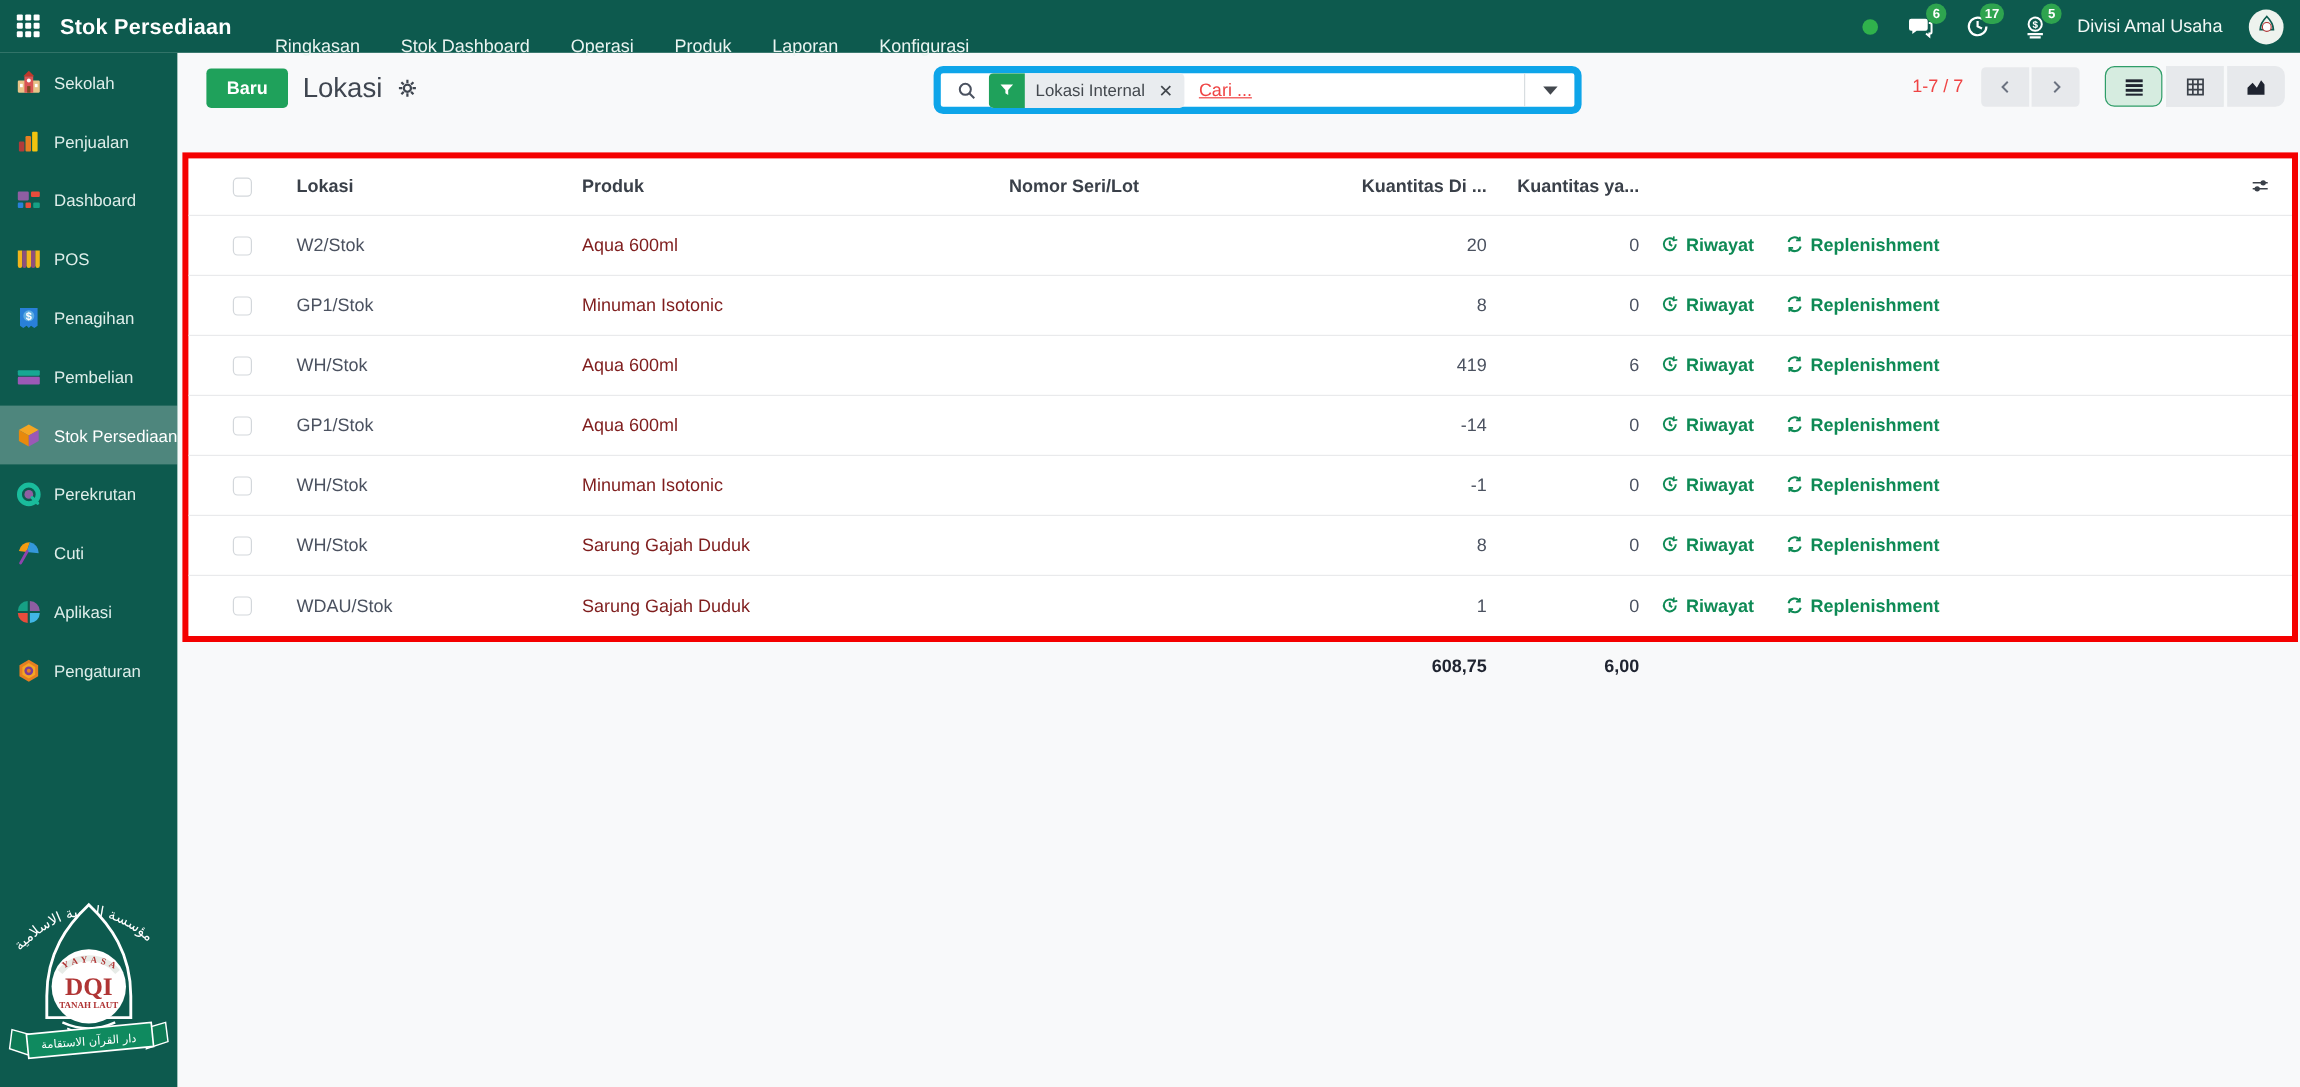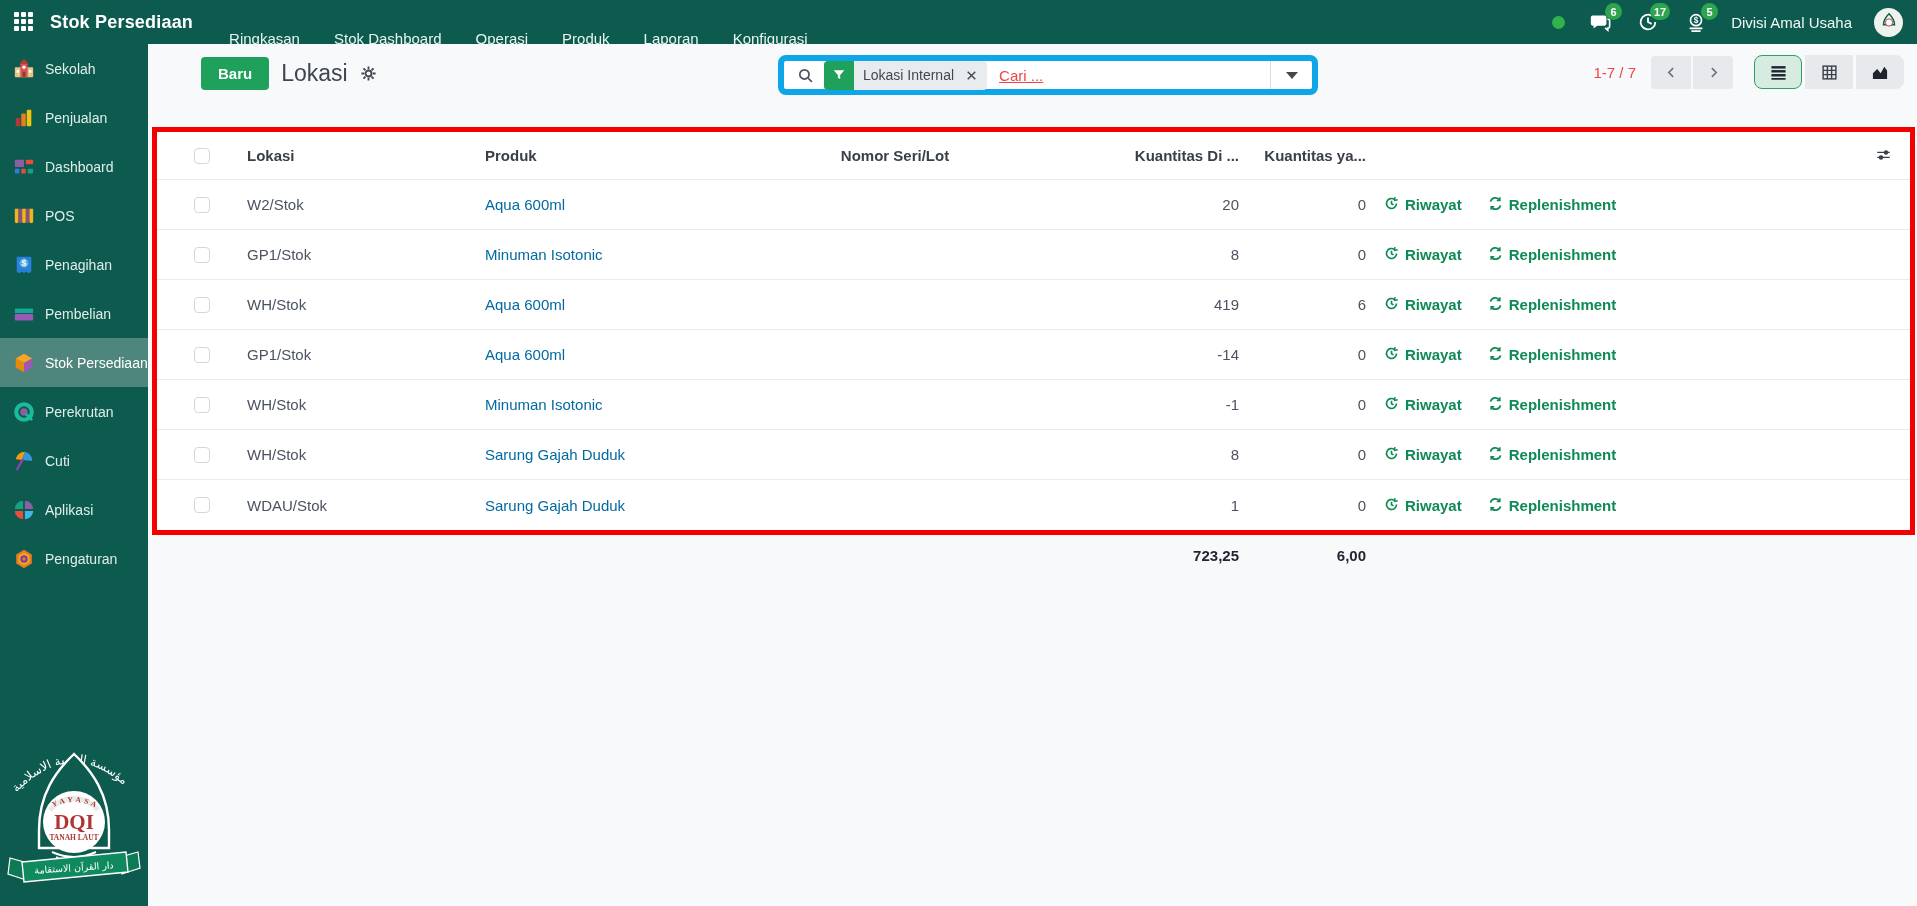--- a/index.html
+++ b/index.html
@@ -32,21 +32,21 @@
   .side-item { height:49px; display:flex; align-items:center; gap:10px; padding-left:13px;
     font-size:14px; cursor:pointer; white-space:nowrap; }
   .side-item.active { background:rgba(255,255,255,.27); color:#ffffff; }
   .side-item svg { flex:0 0 auto; }
   .side-logo { position:absolute; left:0; bottom:0; width:148px; height:196px; }
 
   
   .main { position:absolute; left:148px; top:44px; right:0; bottom:0; background:#f8f9fa; }
 
   
-  .ctrl-left { position:absolute; left:24px; top:13px; display:flex; align-items:center; gap:12px;margin-left:29px; }
+  .ctrl-left { position:absolute; left:24px; top:13px; display:flex; align-items:center; gap:12px; }
   .btn-new { background:#1fa15b; color:#fff; font-size:15px; font-weight:700; border:none;
     border-radius:4px; padding:8px 17px; cursor:pointer; }
   .page-title { font-size:23px; color:#3f4650; }
   .gear-btn { cursor:pointer; display:flex; align-items:center; }
 
   .searchbar { position:absolute; left:630px; top:11px; width:540px; height:40px; background:#fff;
     border:6px solid #0ea5e9; border-radius:8px; display:flex; align-items:center; }
   .search-mag { margin:0 10px 0 13px; display:flex; }
   .chip { display:flex; align-items:center; background:#e9ecef; border-radius:4px; height:29px;
     overflow:hidden; }
@@ -79,21 +79,21 @@
     background:#fff; }
   .trow { display:grid;
     grid-template-columns:90px 238px 260px 300px 204px 127px 300px 1fr;
     align-items:center; height:50px; border-bottom:1px solid #e9eaec; font-size:15px; color:#4b5260; }
   .trow.head { height:48px; font-weight:700; color:#3a4049; }
   .trow:last-child { border-bottom:none; }
   .cell-check { display:flex; justify-content:center; }
   .cb { width:16px; height:16px; border:1.5px solid #d3d7db; border-radius:4px; background:#fff; cursor:pointer; }
   .c-center { text-align:center; }
   .c-right { text-align:right; padding-right:10px; }
-  .link-green { color:#0369a1; cursor:pointer; }
+  .link-green { color:#7f1d1d; cursor:pointer; }
   .cell-actions { display:flex; gap:26px; padding-left:8px; }
   .row-btn { display:flex; align-items:flex-start; gap:6px; color:#0e8a55; font-weight:700;
     font-size:15px; cursor:pointer; white-space:nowrap; }
   .cell-opt { display:flex; justify-content:flex-end; padding-right:18px; }
   .opt-cols { cursor:pointer; display:flex; }
 
   .totals-row { position:absolute; left:9px; right:7px; top:503px; display:grid;
     grid-template-columns:90px 238px 260px 300px 204px 127px 300px 1fr;
     font-size:15px; font-weight:700; color:#1f2430; }
 </style>
@@ -595,18 +595,18 @@
       </div>
       <div></div>
     </div>
   </div>
 
   <div class="totals-row">
     <div></div>
       <div></div>
       <div></div>
       <div></div>
-    <div class="c-right">723,25</div>
+    <div class="c-right">608,75</div>
     <div class="c-right">6,00</div>
     <div></div>
       <div></div>
   </div>
 </div>
 
 </body></html>

